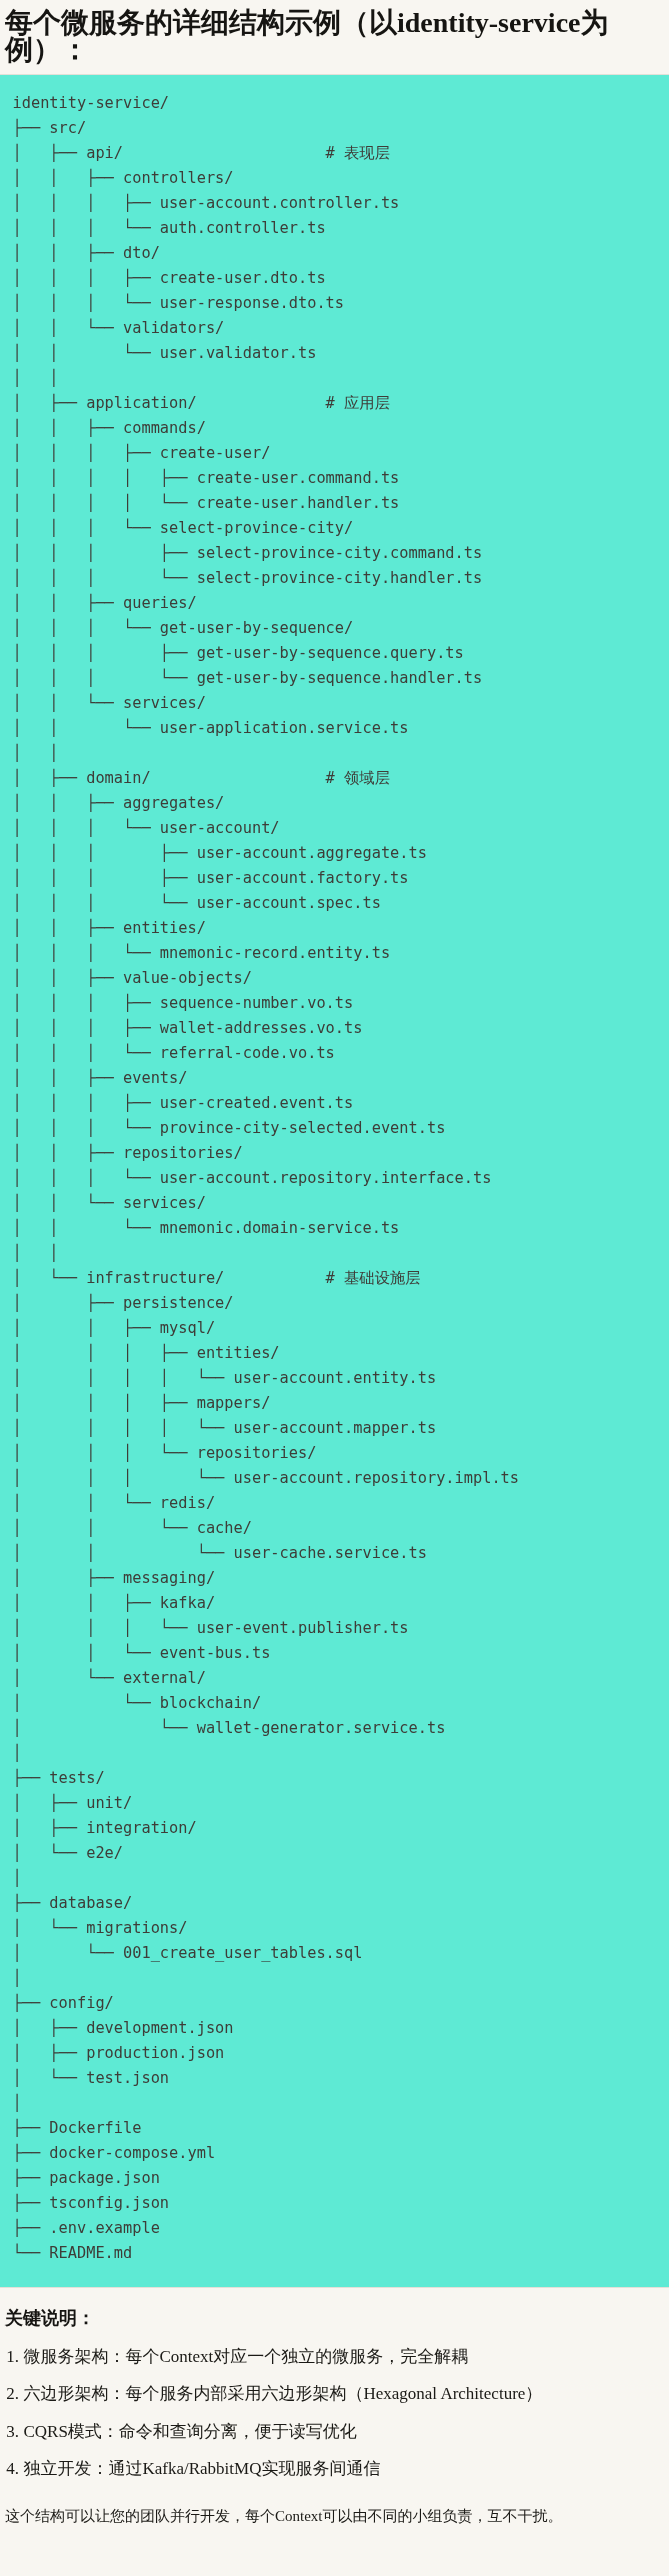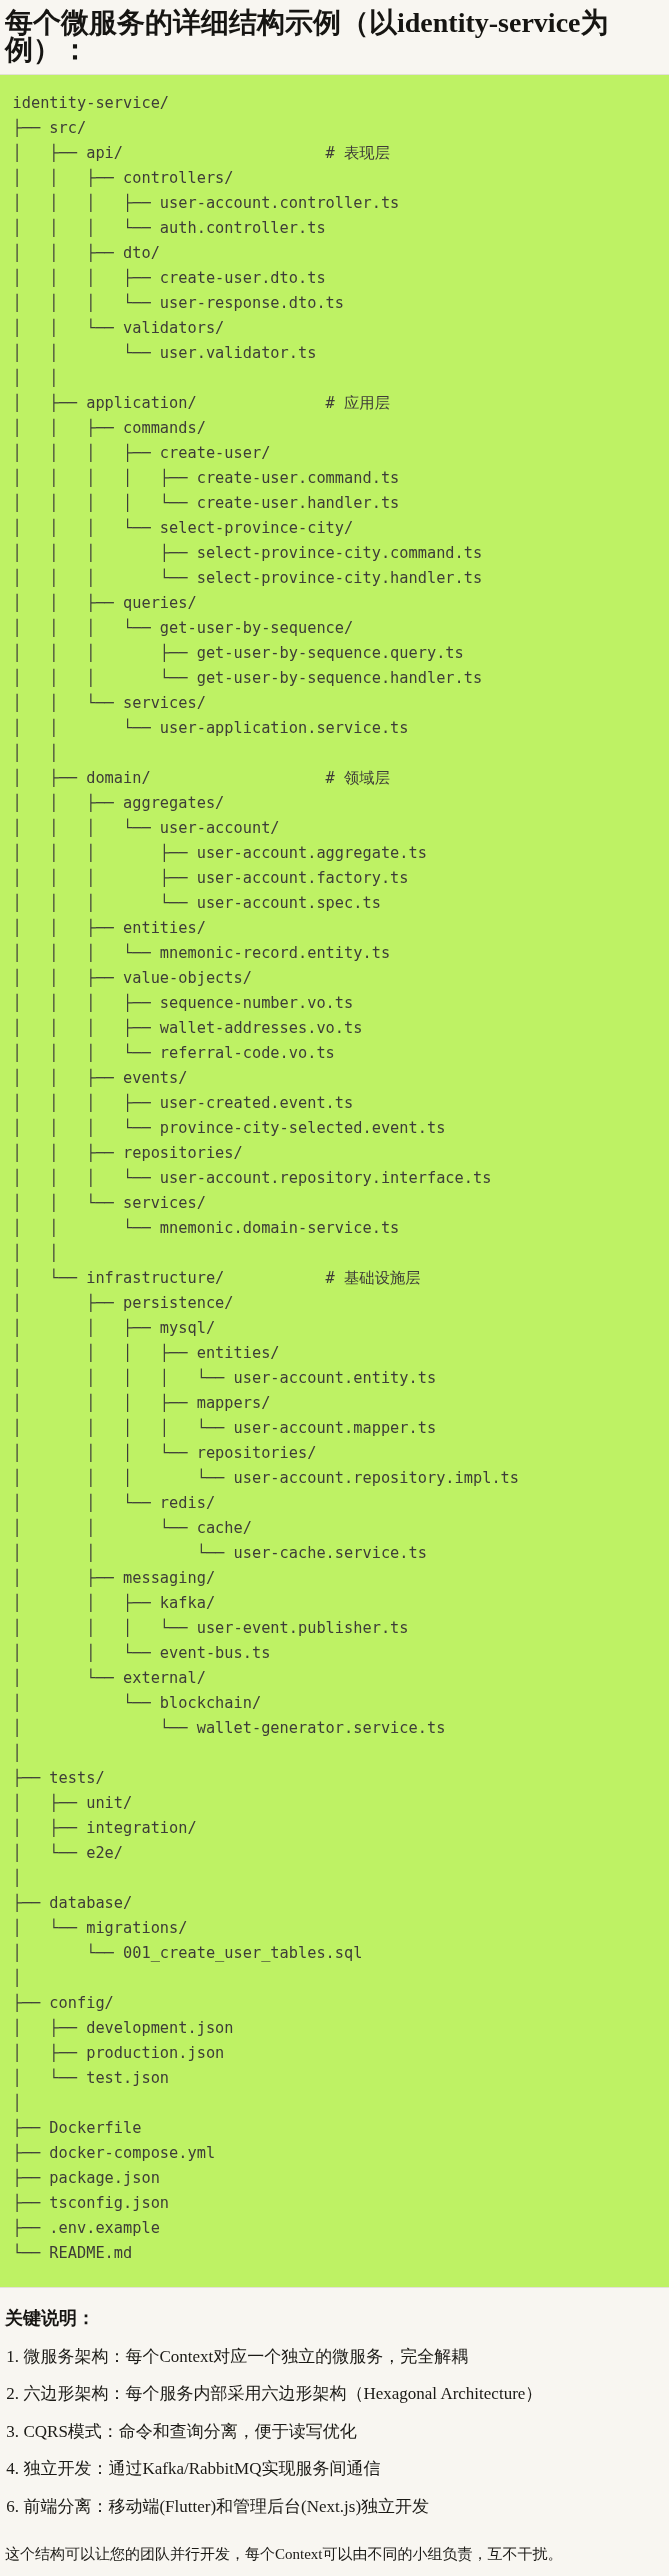--- a/index.html
+++ b/index.html
@@ -15,21 +15,21 @@
   .doc-title {
     margin: 8.8px 5px 10px 5px;
     font-size: 28px;
     line-height: 27.5px;
     font-weight: 700;
     color: #161512;
     font-family: "Liberation Serif", serif;
   }
   .code-block {
     width: 100%;
-    background: #bef264;
+    background: #5eead4;
     border-top: 1.3px solid #E3E0D8;
     border-bottom: 1.3px solid #E3E0D8;
     padding: 16.3px 8.8px 20.6px 12.5px;
   }
   .code-block pre {
     margin: 0;
     font-family: "DejaVu Sans Mono", monospace;
     font-size: 15.3px;
     line-height: 25px;
     color: #3E3D38;
@@ -165,22 +165,19 @@
       </li>
       <li>
         <span class="num">2.</span><span class="label">六边形架构</span><span class="colon">：</span><span class="text">每个服务内部采用六边形架构（Hexagonal Architecture）</span>
       </li>
       <li>
         <span class="num">3.</span><span class="label">CQRS模式</span><span class="colon">：</span><span class="text">命令和查询分离，便于读写优化</span>
       </li>
       <li>
         <span class="num">4.</span><span class="label">独立开发</span><span class="colon">：</span><span class="text">通过Kafka/RabbitMQ实现服务间通信</span>
       </li>
-      <li>
-        <span class="num">6.</span><span class="label">前端分离</span><span class="colon">：</span><span class="text">移动端(Flutter)和管理后台(Next.js)独立开发</span>
-      </li>
     </ol>
 
     <p class="notes-footer">这个结构可以让您的团队并行开发，每个Context可以由不同的小组负责，互不干扰。</p>
   </div>
 
 </div>
 
 
 </body></html>

